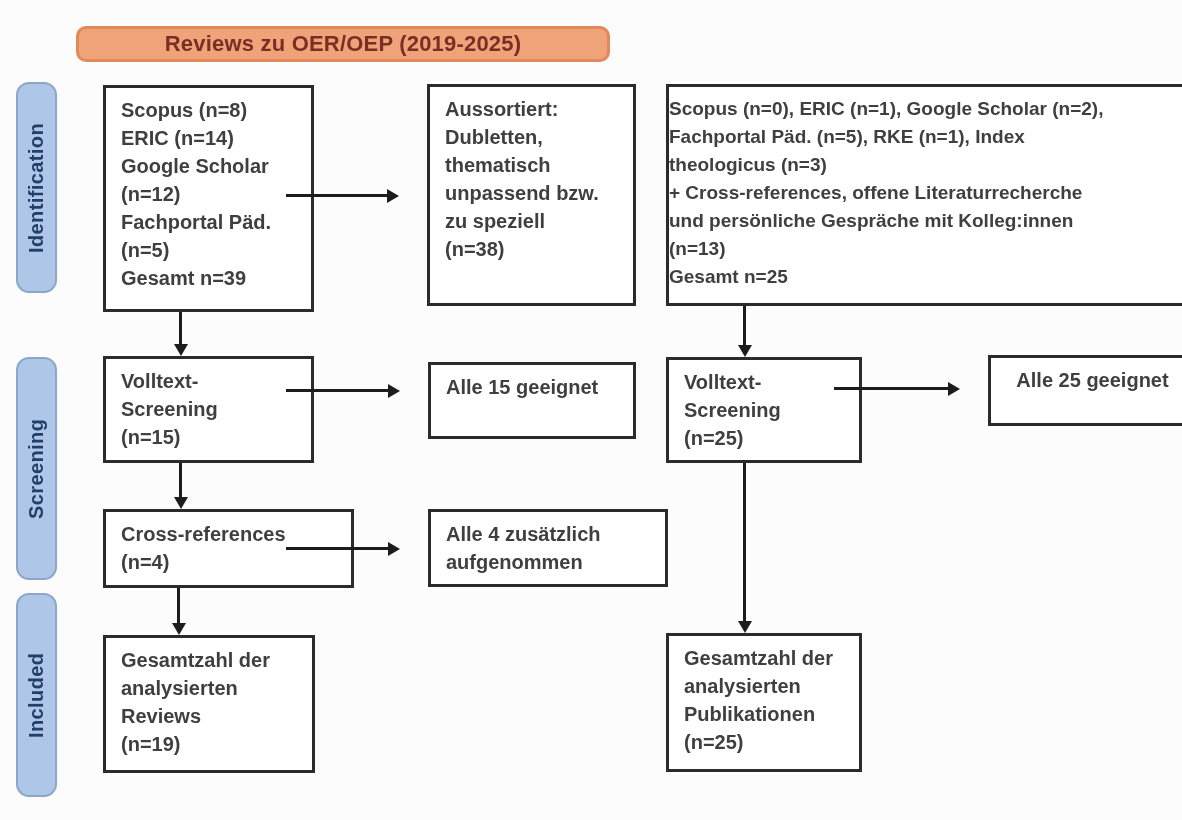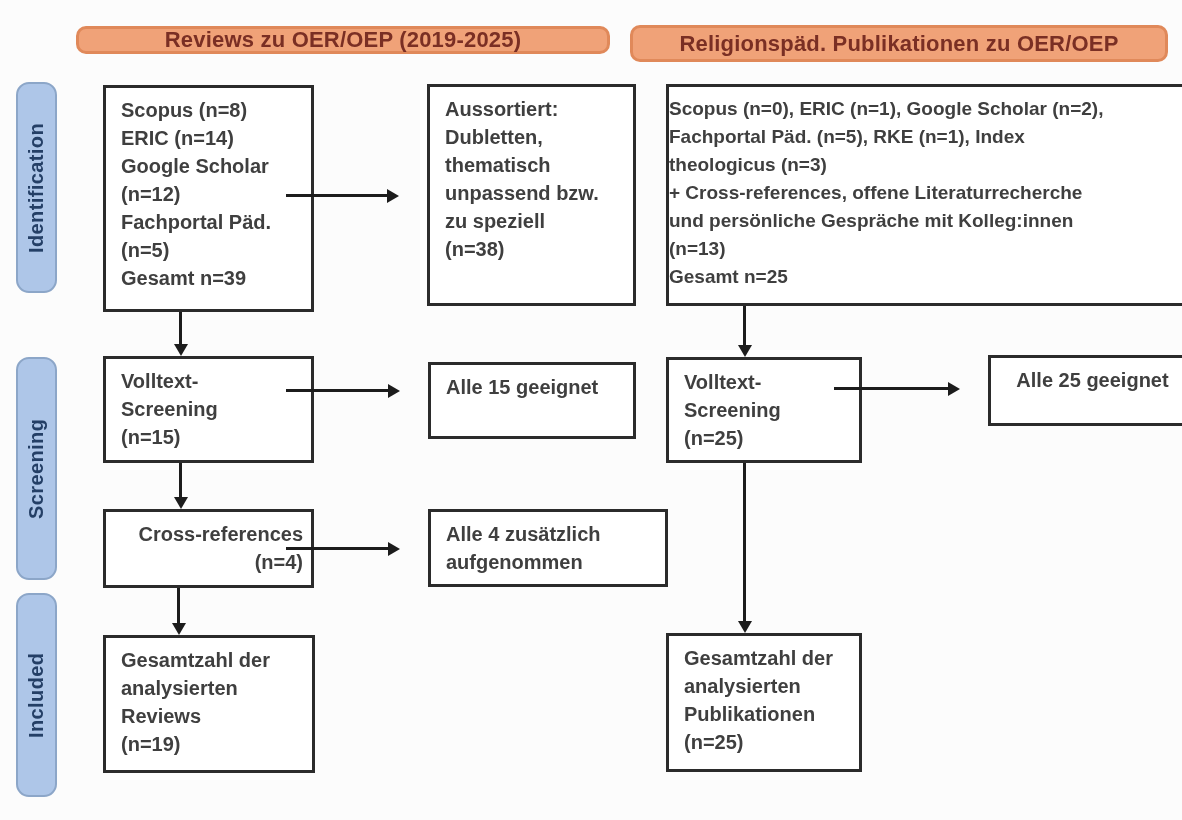--- a/index.html
+++ b/index.html
@@ -81,22 +81,21 @@
     border-top: 12px solid var(--arrow, #1c1c1c);
     border-left: 7px solid transparent;
     border-right: 7px solid transparent;
   }
 </style>
 </head>
 <body>
 
 <div class="canvas">
 
-  <div class="col-header" style="left:76px; top:26px; width:534px; height:28px;">Reviews zu OER/OEP (2019-2025)</div>
-  <div class="col-header" style="left:630px; top:25px; width:538px; height:37px;">Religionspäd. Publikationen zu OER/OEP</div>
+  <div class="col-header" style="left:76px; top:26px; width:534px; height:36px;">Reviews zu OER/OEP (2019-2025)</div>
 
   <div class="stage" style="top:82px; height:211px;">Identification</div>
   <div class="stage" style="top:357px; height:223px;">Screening</div>
   <div class="stage" style="top:593px; height:204px;">Included</div>
 
   <div class="fbox" style="left:75px; top:85px; width:211px; height:227px;">Scopus (n=8)
 ERIC (n=14)
 Google Scholar
 (n=12)
 Fachportal Päd.
@@ -105,21 +104,21 @@
   <div class="fbox" style="left:399px; top:84px; width:209px; height:222px;">Aussortiert:
 Dubletten,
 thematisch
 unpassend bzw.
 zu speziell
 (n=38)</div>
   <div class="fbox" style="left:75px; top:356px; width:211px; height:107px;">Volltext-
 Screening
 (n=15)</div>
   <div class="fbox" style="left:400px; top:362px; width:208px; height:77px;">Alle 15 geeignet</div>
-  <div class="fbox" style="left:75px; top:509px; width:211px; height:79px;text-align:right;">Cross-references
+  <div class="fbox" style="left:75px; top:509px; width:251px; height:79px;">Cross-references
 (n=4)</div>
   <div class="fbox" style="left:400px; top:509px; width:240px; height:78px;">Alle 4 zusätzlich
 aufgenommen</div>
   <div class="fbox" style="left:75px; top:635px; width:212px; height:138px;">Gesamtzahl der
 analysierten
 Reviews
 (n=19)</div>
 
   <div class="fbox wide" style="left:638px; top:84px; width:526px; height:222px;">Scopus (n=0), ERIC (n=1), Google Scholar (n=2),
 Fachportal Päd. (n=5), RKE (n=1), Index

